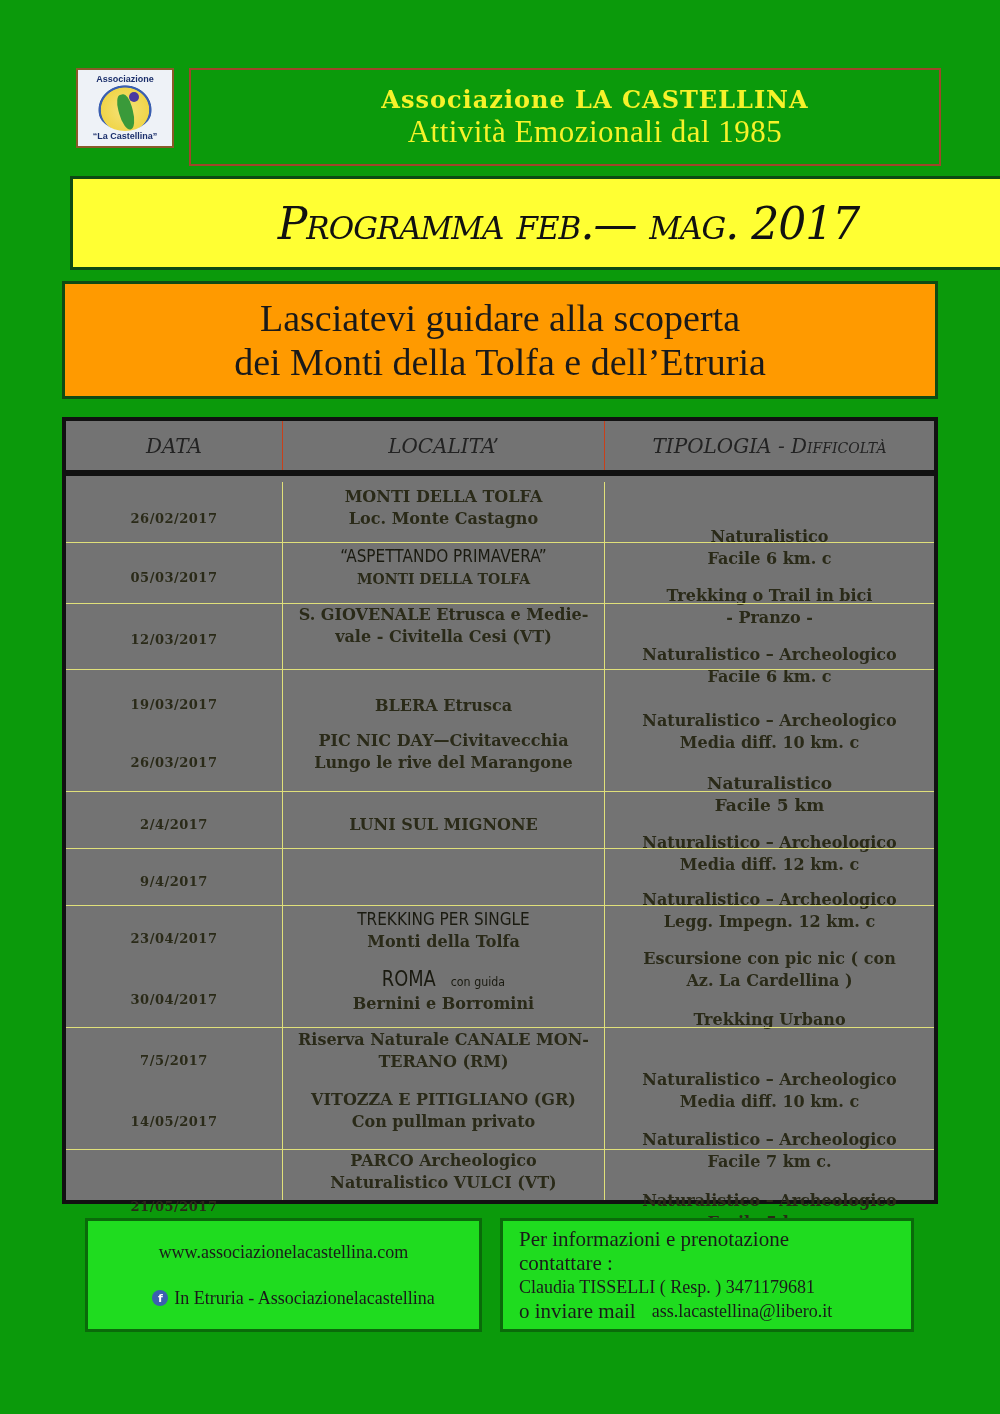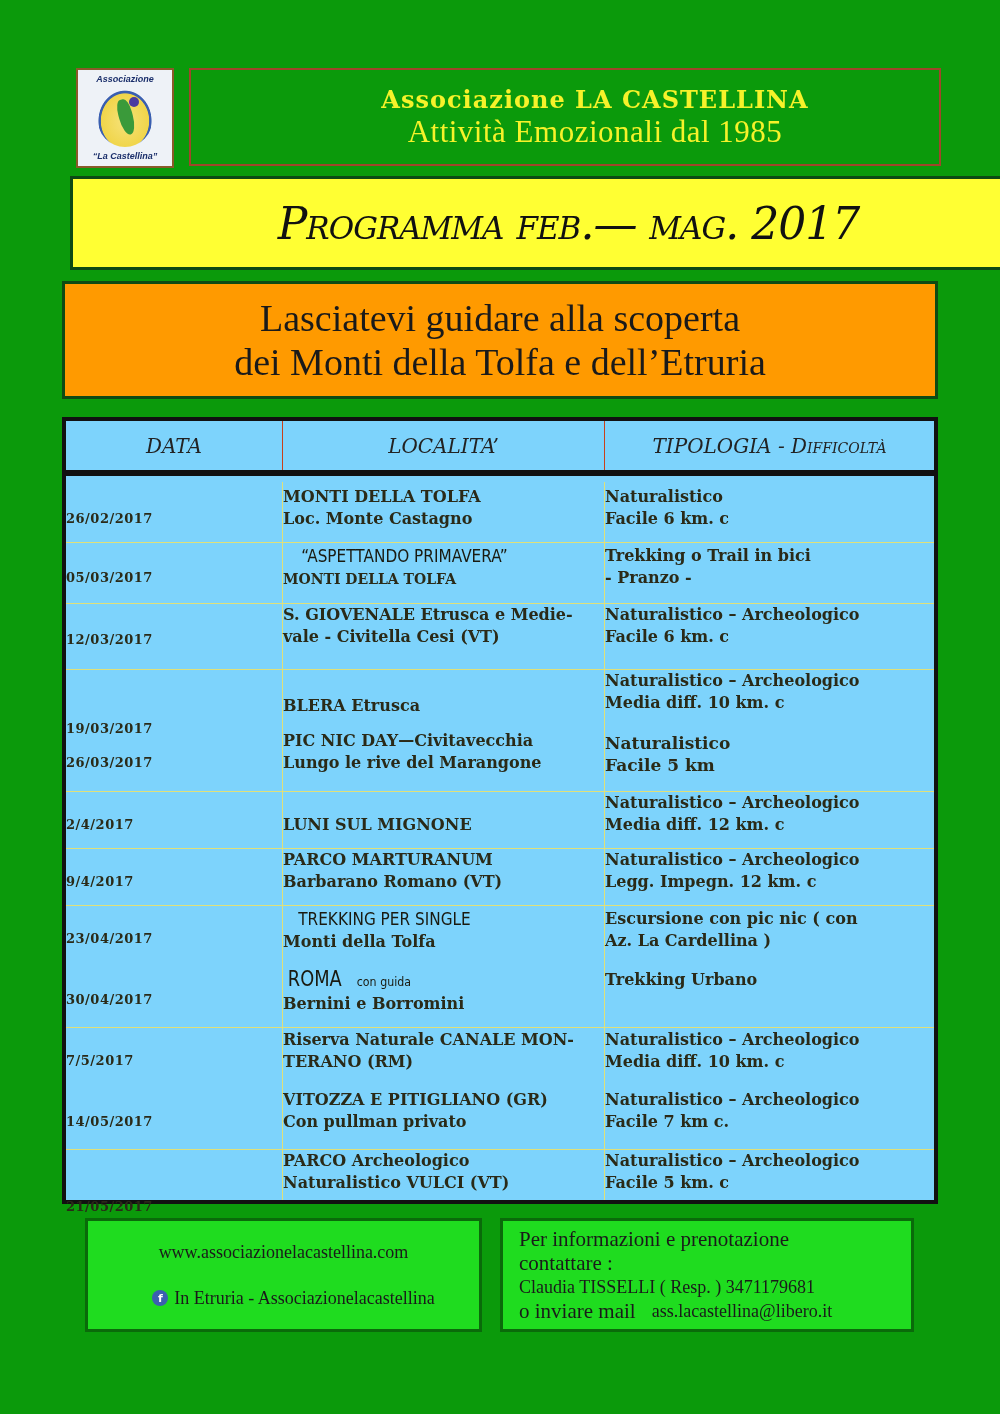--- a/index.html
+++ b/index.html
@@ -7,26 +7,25 @@
     body {
       background: #0b9a0b;
       position: relative;
       overflow: hidden;
       font-family: "DejaVu Serif", serif;
     }
     .abs { position: absolute; }
 
     
     .logo {
-      left: 76px; top: 68px; width: 98px; height: 100px;
+      left: 76px; top: 68px; width: 98px; height: 80px;
       background: #eef2f7;
       border: 2px solid #8a5a2a;
       display: flex; flex-direction: column; align-items: center; justify-content: space-between;
       padding: 4px 2px 5px;
-      font-style: italic;
     }
     .logo-top, .logo-bottom {
       font-family: "Liberation Sans", sans-serif;
       font-weight: bold; font-size: 9px; color: #1b2f6b;
     }
     .logo-emblem {
       width: 56px; height: 58px; border-radius: 50%;
       background: radial-gradient(ellipse at 50% 55%, #f6e27a 0%, #f0d54a 60%, #3a5fb0 62%, #3a5fb0 66%, #eef2f7 68%);
       position: relative;
     }
@@ -77,21 +76,21 @@
     }
 
     
     .table-wrap {
       left: 62px; top: 417px; width: 876px; height: 787px;
       background: #111;
       padding: 4px;
     }
     .table-inner {
       width: 100%; height: 100%;
-      background: #7dd3fc;
+      background: #737373;
       position: relative;
     }
     .thead {
       position: absolute; left: 0; top: 0; width: 100%; height: 55px;
       display: flex;
       border-bottom: 6px solid #111;
     }
     .th {
       display: flex; align-items: center; justify-content: center;
       font-family: "DejaVu Serif", serif; font-style: italic; font-size: 20px; color: #222;
@@ -104,27 +103,27 @@
 
     .tbody { position: absolute; left: 0; top: 61px; width: 100%; }
     .block {
       position: absolute; left: 0; width: 100%;
       border-top: 1px solid #e0e07a;
     }
     .block:first-child { border-top: none; }
     .col-line1 { position: absolute; top: 0; bottom: 0; left: 216px; width: 1px; background: #e0e07a; }
     .col-line2 { position: absolute; top: 0; bottom: 0; left: 538px; width: 1px; background: #e0e07a; }
     .cell {
-      position: absolute; 
+      position: absolute; text-align: center;
       font-family: "DejaVu Serif", serif; font-weight: bold; color: #2a2a18;
       line-height: 22px;
     }
     .date { left: 0; width: 216px; font-size: 13px; letter-spacing: 0.5px; }
     .loc { left: 217px; width: 321px; font-size: 16px; }
-    .typ { left: 539px; right: 0; font-size: 16px; }
+    .typ { left: 539px; right: 0; font-size: 16px; margin-top: 40px; }
     .hand {
       font-family: "DejaVu Sans", sans-serif; font-weight: normal; font-size: 18px;
       letter-spacing: 0px; color: #1a1a10; transform: scaleX(0.85); display: inline-block;
     }
     .hand-small { font-size: 13px; }
     .small { font-size: 14px; }
 
     
     .foot-left {
       left: 85px; top: 1218px; width: 397px; height: 114px;
@@ -214,21 +213,21 @@
           <div>S. GIOVENALE Etrusca e Medie-</div>
           <div>vale  - Civitella Cesi (VT)</div>
         </div>
         <div class="cell typ" style="top:0px;">
           <div>Naturalistico – Archeologico</div>
           <div>Facile 6 km. c</div>
         </div>
       </div>
 
       <div class="block" style="top:187px;height:122px;">
-        <div class="cell date" style="top:24px;margin-top:24px;">19/03/2017</div>
+        <div class="cell date" style="top:24px;">19/03/2017</div>
         <div class="cell loc" style="top:25px;">
           <div>BLERA Etrusca</div>
         </div>
         <div class="cell typ" style="top:0px;">
           <div>Naturalistico – Archeologico</div>
           <div>Media diff. 10 km. c</div>
         </div>
 
         <div class="cell date" style="top:82px;">26/03/2017</div>
         <div class="cell loc" style="top:60px;">
@@ -247,24 +246,20 @@
           <div>LUNI SUL MIGNONE</div>
         </div>
         <div class="cell typ" style="top:0px;">
           <div>Naturalistico – Archeologico</div>
           <div>Media diff. 12 km. c</div>
         </div>
       </div>
 
       <div class="block" style="top:366px;height:57px;">
         <div class="cell date" style="top:22px;">9/4/2017</div>
-        <div class="cell loc" style="top:0px;">
-          <div>PARCO MARTURANUM</div>
-          <div>Barbarano Romano (VT)</div>
-        </div>
         <div class="cell typ" style="top:0px;">
           <div>Naturalistico – Archeologico</div>
           <div>Legg. Impegn. 12 km. c</div>
         </div>
       </div>
 
       <div class="block" style="top:423px;height:122px;">
         <div class="cell date" style="top:22px;">23/04/2017</div>
         <div class="cell loc" style="top:2px;">
           <div><span class="hand">TREKKING PER SINGLE</span></div>

